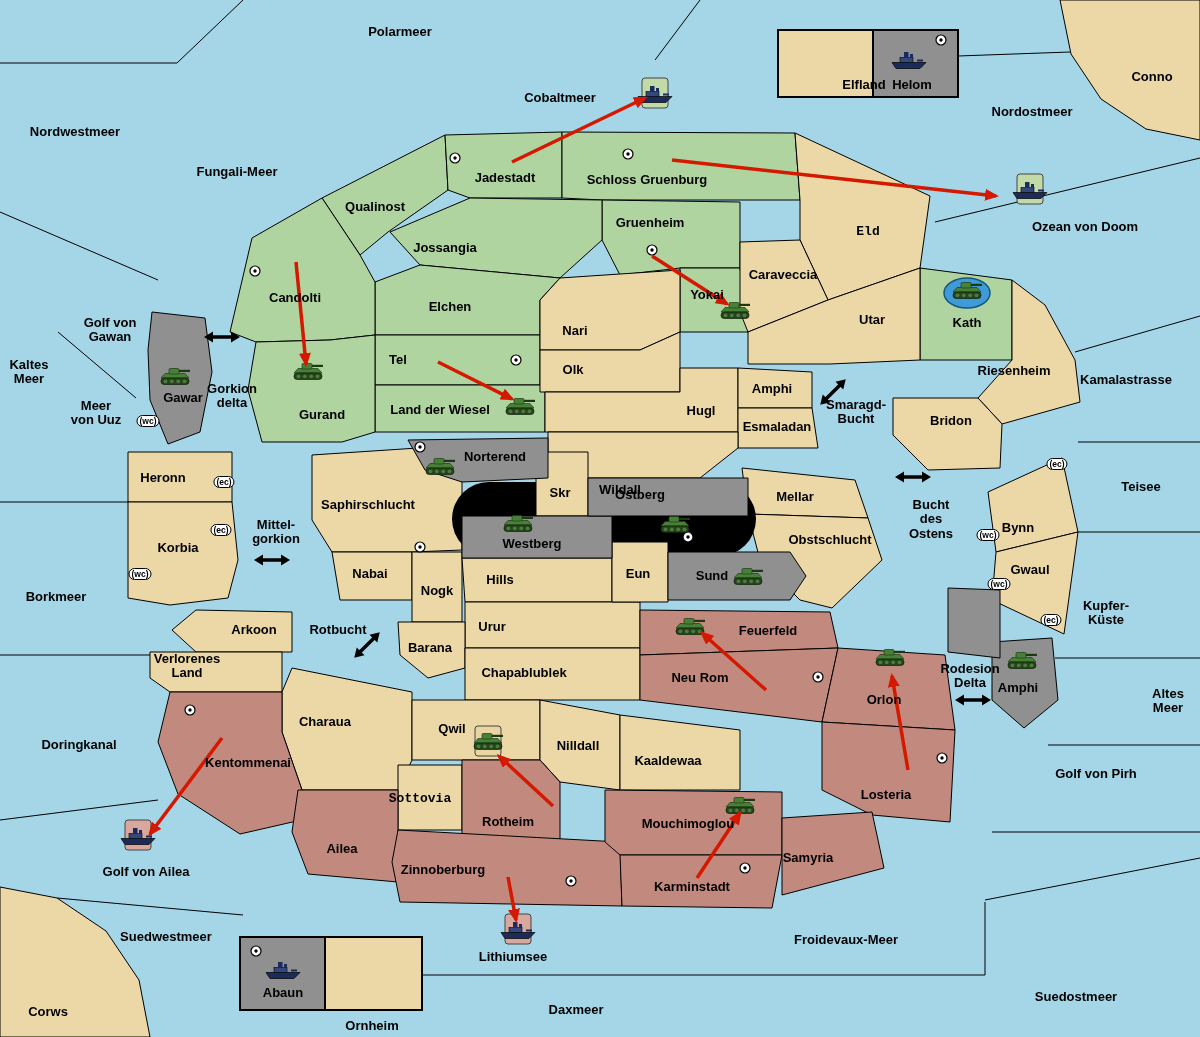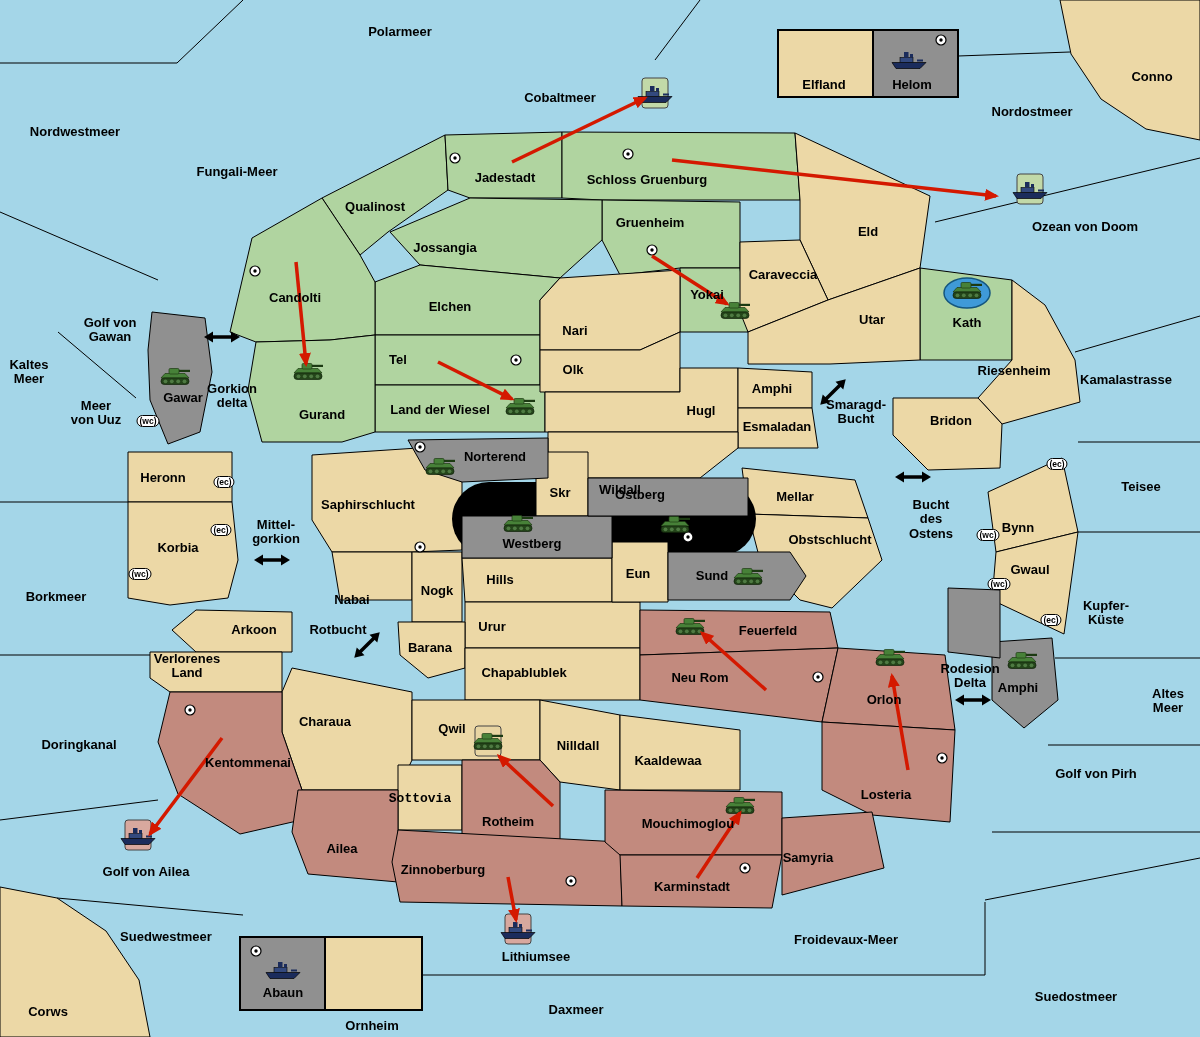--- a/index.html
+++ b/index.html
@@ -403,39 +403,39 @@
       <div class="lbl" style="left: 647px; top: 180px;">Schloss Gruenburg</div>
       <div class="lbl" style="left: 650px; top: 223px;">Gruenheim</div>
       <div class="lbl" style="left: 445px; top: 248px;">Jossangia</div>
       <div class="lbl" style="left: 450px; top: 307px;">Elchen</div>
       <div class="lbl" style="left: 295px; top: 298px;">Candolti</div>
       <div class="lbl" style="left: 398px; top: 360px;">Tel</div>
       <div class="lbl" style="left: 440px; top: 410px;">Land der Wiesel</div>
       <div class="lbl" style="left: 322px; top: 415px;">Gurand</div>
       <div class="lbl" style="left: 707px; top: 295px;">Yokai</div>
       <div class="lbl" style="left: 967px; top: 323px;">Kath</div>
-      <div class="lbl" style="left: 868px; top: 232px;">Eld</div>
+      <div class="lbl" style="left: 868px; top: 232px; font-family: Liberation Mono, monospace;">Eld</div>
       <div class="lbl" style="left: 783px; top: 275px;">Caraveccia</div>
       <div class="lbl" style="left: 872px; top: 320px;">Utar</div>
       <div class="lbl" style="left: 1014px; top: 371px;">Riesenheim</div>
       <div class="lbl" style="left: 951px; top: 421px;">Bridon</div>
       <div class="lbl" style="left: 575px; top: 331px;">Nari</div>
       <div class="lbl" style="left: 573px; top: 370px;">Olk</div>
       <div class="lbl" style="left: 701px; top: 411px;">Hugl</div>
       <div class="lbl" style="left: 772px; top: 389px;">Amphi</div>
       <div class="lbl" style="left: 777px; top: 427px;">Esmaladan</div>
       <div class="lbl" style="left: 620px; top: 458px; margin-top: 32px;">Wildall</div>
       <div class="lbl" style="left: 795px; top: 497px;">Mellar</div>
       <div class="lbl" style="left: 830px; top: 540px;">Obstschlucht</div>
       <div class="lbl" style="left: 1018px; top: 528px;">Bynn</div>
       <div class="lbl" style="left: 1030px; top: 570px;">Gwaul</div>
       <div class="lbl" style="left: 163px; top: 478px;">Heronn</div>
       <div class="lbl" style="left: 178px; top: 548px;">Korbia</div>
       <div class="lbl" style="left: 368px; top: 505px;">Saphirschlucht</div>
-      <div class="lbl" style="left: 352px; top: 574px; margin-top: 26px;">Nabai</div>
+      <div class="lbl" style="left: 370px; top: 574px;">Nabai</div>
       <div class="lbl" style="left: 437px; top: 591px;">Nogk</div>
       <div class="lbl" style="left: 500px; top: 580px;">Hills</div>
       <div class="lbl" style="left: 492px; top: 627px;">Urur</div>
       <div class="lbl" style="left: 430px; top: 648px;">Barana</div>
       <div class="lbl" style="left: 524px; top: 673px;">Chapablublek</div>
       <div class="lbl" style="left: 254px; top: 630px;">Arkoon</div>
       <div class="lbl" style="left: 187px; top: 666px;">Verlorenes
 Land</div>
       <div class="lbl" style="left: 325px; top: 722px;">Charaua</div>
       <div class="lbl" style="left: 452px; top: 729px;">Qwil</div>
@@ -450,21 +450,21 @@
       <div class="lbl" style="left: 700px; top: 678px;">Neu Rom</div>
       <div class="lbl" style="left: 884px; top: 700px;">Orlon</div>
       <div class="lbl" style="left: 886px; top: 795px;">Losteria</div>
       <div class="lbl" style="left: 248px; top: 763px;">Kentommenai</div>
       <div class="lbl" style="left: 342px; top: 849px;">Ailea</div>
       <div class="lbl" style="left: 508px; top: 822px;">Rotheim</div>
       <div class="lbl" style="left: 443px; top: 870px;">Zinnoberburg</div>
       <div class="lbl" style="left: 688px; top: 824px;">Mouchimoglou</div>
       <div class="lbl" style="left: 692px; top: 887px;">Karminstadt</div>
       <div class="lbl" style="left: 808px; top: 858px;">Samyria</div>
-      <div class="lbl" style="left: 824px; top: 85px;">Elfland</div>
+      <div class="lbl" style="left: 864px; top: 85px;">Elfland</div>
       <div class="lbl" style="left: 912px; top: 85px;">Helom</div>
       <div class="lbl" style="left: 283px; top: 993px;">Abaun</div>
       <div class="lbl" style="left: 372px; top: 988px; margin-top: 38px;">Ornheim</div>
       <div class="lbl" style="left: 1152px; top: 77px;">Conno</div>
       <div class="lbl" style="left: 48px; top: 1012px;">Corws</div>
       <div class="lbl" style="left: 560px; top: 493px;">Skr</div>
       <div class="lbl" style="left: 638px; top: 574px;">Eun</div>
       <div class="lbl" style="left: 495px; top: 457px;">Norterend</div>
       <div class="lbl" style="left: 532px; top: 544px;">Westberg</div>
       <div class="lbl" style="left: 640px; top: 495px;">Ostberg</div>
@@ -498,21 +498,21 @@
       <div class="lbl" style="left: 232px; top: 396px;">Gorkion
 delta</div>
       <div class="lbl" style="left: 276px; top: 532px;">Mittel-
 gorkion</div>
       <div class="lbl" style="left: 338px; top: 630px;">Rotbucht</div>
       <div class="lbl" style="left: 856px; top: 412px;">Smaragd-
 Bucht</div>
       <div class="lbl" style="left: 931px; top: 519px;">Bucht
 des
 Ostens</div>
-      <div class="lbl" style="left: 536px; top: 957px;">Lithiumsee</div>
+      <div class="lbl" style="left: 513px; top: 957px;">Lithiumsee</div>
       <div class="mk" style="left: 148px; top: 421px;">(wc)</div>
       <div class="mk" style="left: 224px; top: 482px;">(ec)</div>
       <div class="mk" style="left: 221px; top: 530px;">(ec)</div>
       <div class="mk" style="left: 140px; top: 574px;">(wc)</div>
       <div class="mk" style="left: 1057px; top: 464px;">(ec)</div>
       <div class="mk" style="left: 988px; top: 535px;">(wc)</div>
       <div class="mk" style="left: 999px; top: 584px;">(wc)</div>
       <div class="mk" style="left: 1051px; top: 620px;">(ec)</div>
     </div>
 </div>

